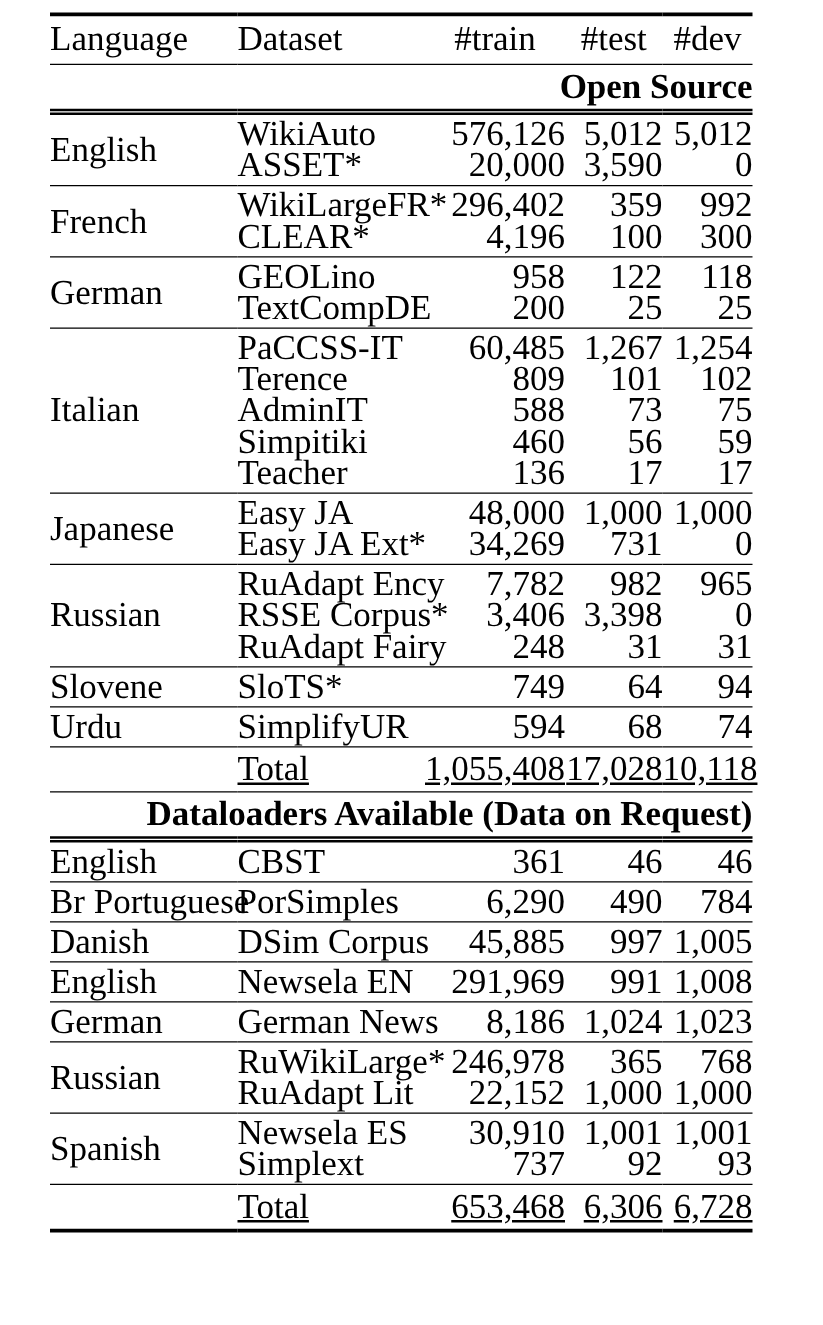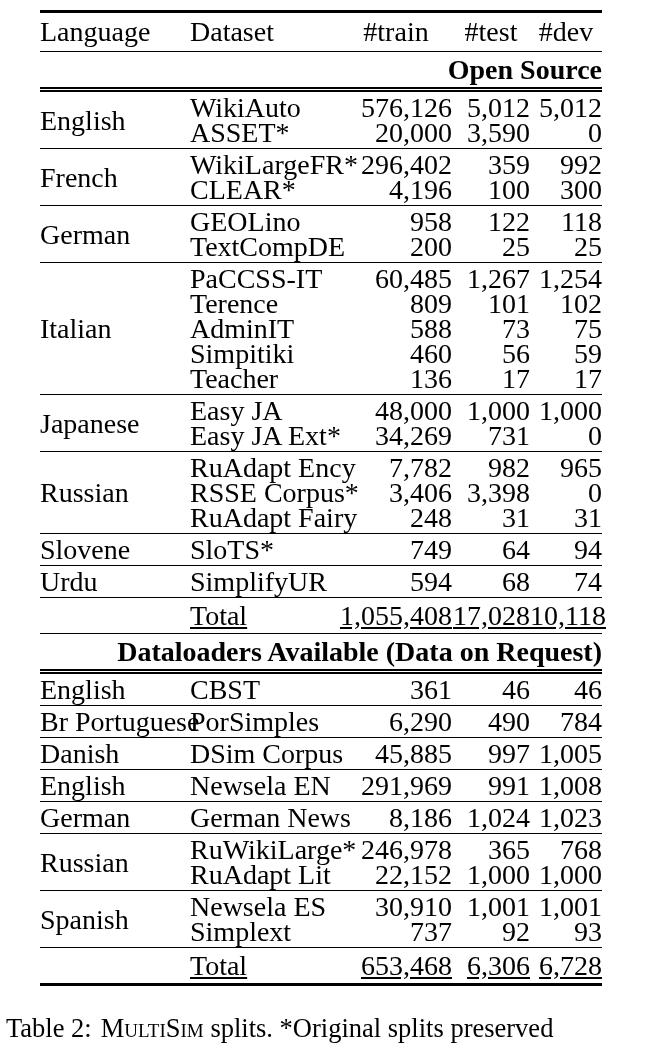--- a/index.html
+++ b/index.html
@@ -282,15 +282,14 @@
         <tr class="total">
           <td class="lang"></td>
           <td class="ds">Total</td>
           <td class="num">653,468</td>
           <td class="num">6,306</td>
           <td class="num">6,728</td>
         </tr>
       </tbody>
   </table>
 
-  <p class="caption"><span class="gap">Table 2:</span><span class="sc">MultiSim</span> <span>splits. *Original splits preserved</span></p>
 
 </div>
 
 </body></html>

